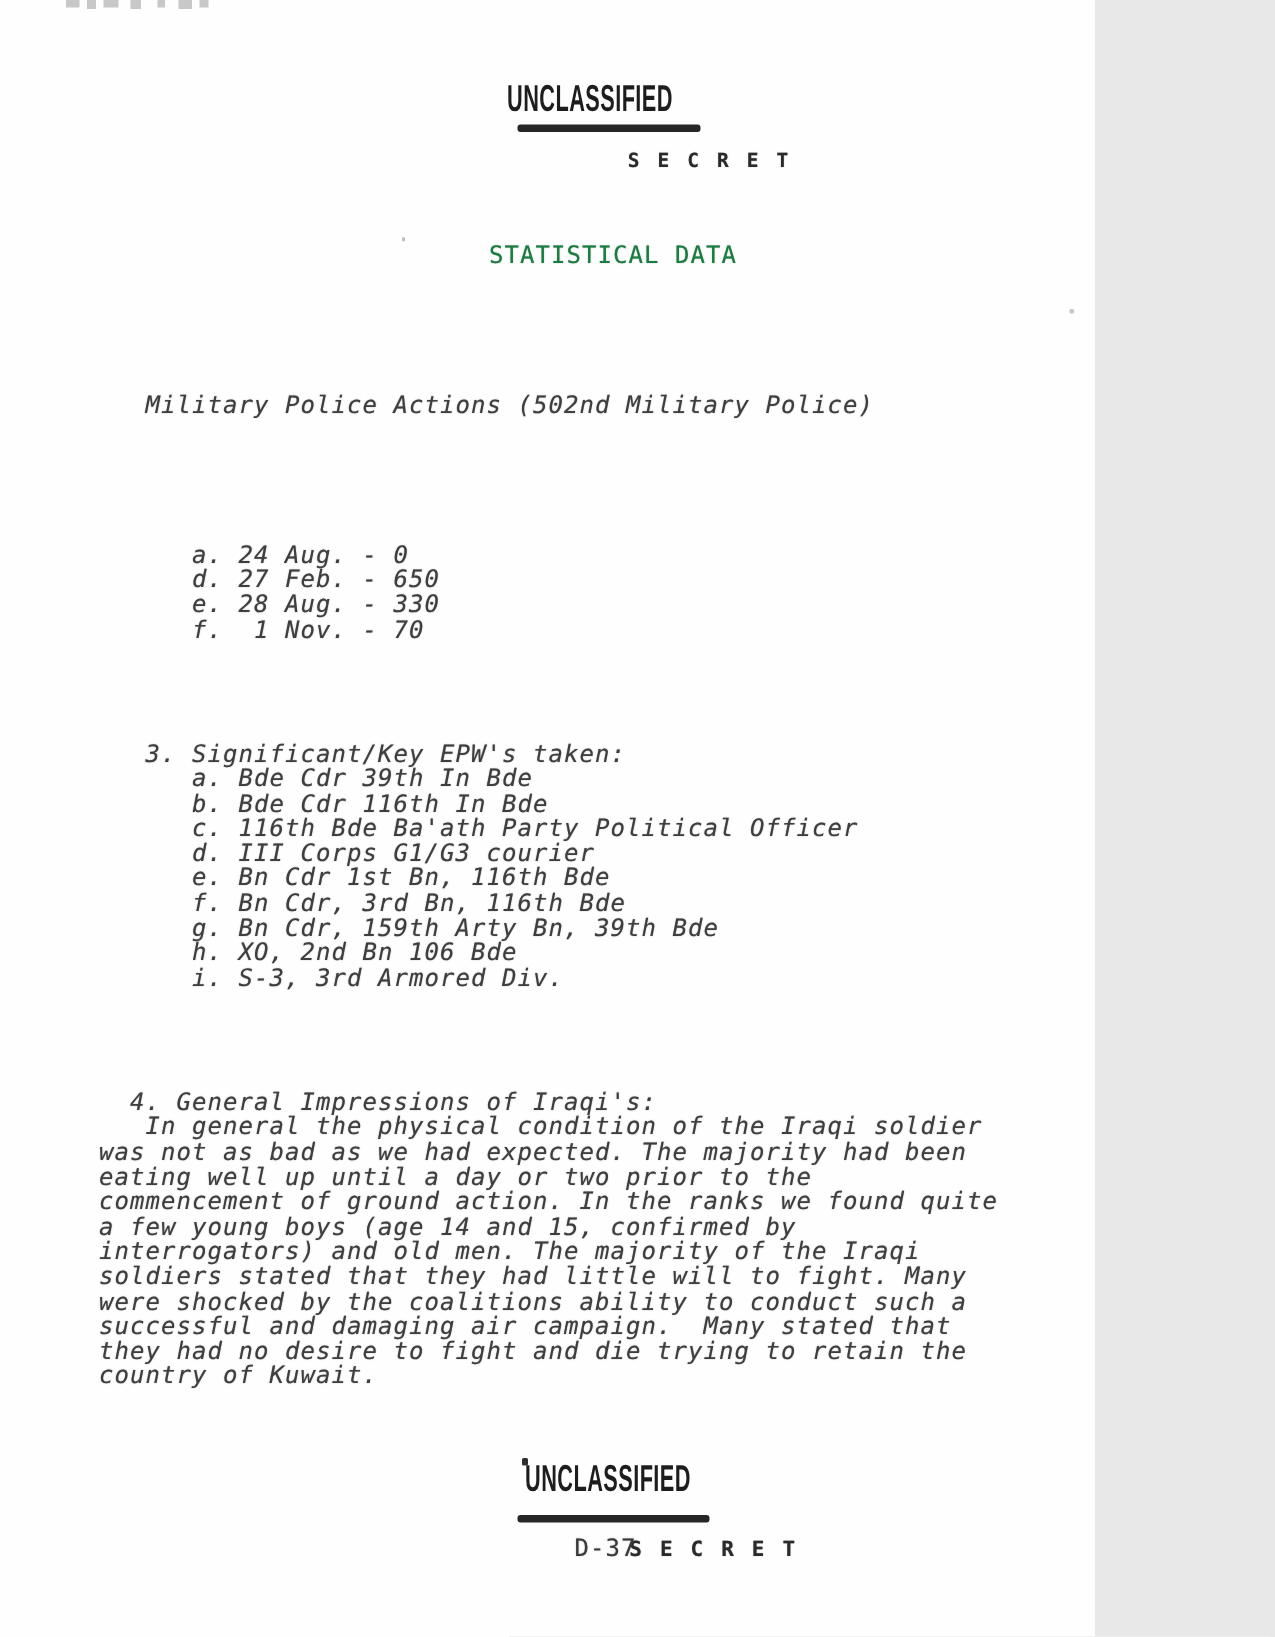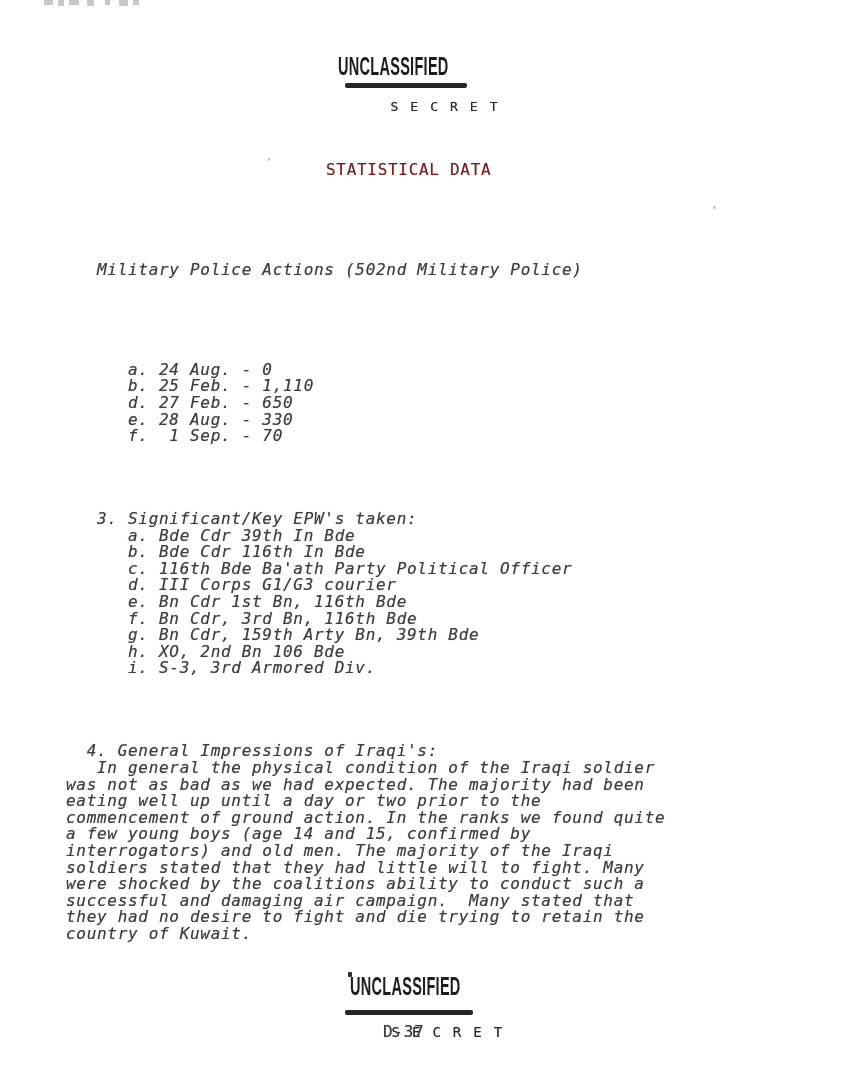--- a/index.html
+++ b/index.html
@@ -1,19 +1,19 @@
 <!DOCTYPE html>
 <html><head>
 <meta charset="utf-8">
 <style>
   * { margin: 0; padding: 0; box-sizing: border-box; }
   html, body { background: #e8e8e8; }
   .page {
     position: relative;
-    width: 850px;
+    width: 730px;
     height: 1091px;
     background: #fefefe;
     overflow: hidden;
     font-family: "DejaVu Sans Mono", monospace;
   }
   
   .body-block {
     position: absolute;
     left: 66px;
     top: 229px;
@@ -26,21 +26,21 @@
   }
   .doc-section { margin-top: 16.6px; }
   .line { white-space: pre; font-style: italic; }
   .doc-title {
     position: absolute;
     left: 326px;
     top: 162px;
     font-size: 16px;
     line-height: 16.6px;
     letter-spacing: 0.7px;
-    color: #7f1d1d;
+    color: #15803d;
     white-space: pre;
     text-shadow: 0 0 0.8px rgba(80,80,80,0.65);
   }
   
   .cls-label {
     position: absolute;
     font-family: "Liberation Sans", sans-serif;
     font-weight: bold;
     font-size: 25px;
     line-height: 1;
@@ -54,23 +54,24 @@
   .cls-bottom { left: 350px; top: 974px; }
   
   .struck {
     position: absolute;
     white-space: pre;
   }
   .struck-top { left: 352px; top: 77px; }
   .struck-bottom { left: 353px; top: 1003px; }
   .struck-text {
     font-family: "DejaVu Sans Mono", monospace;
-    font-weight: normal;
+    font-weight: bold;
     color: #2a2a2a;
     text-shadow: 0 0 0.7px rgba(50,50,50,0.6);
+    margin-left: 28px;
   }
   .struck-top .struck-text { font-size: 13px; letter-spacing: 12px; }
   .struck-bottom .struck-text { font-size: 14px; letter-spacing: 12px; }
   .strike-bar {
     position: absolute;
     background: #262626;
     border-radius: 2px;
   }
   .struck-top .strike-bar { left: -7px; top: 6px; width: 122px; height: 4.5px; }
   .struck-bottom .strike-bar { left: -8px; top: 7px; width: 128px; height: 5px; }
@@ -128,21 +129,21 @@
     <span class="struck-text">SECRET</span>
     <span class="strike-bar"></span>
   </div>
 
   <div class="doc-title">STATISTICAL DATA</div>
 
   <div class="body-block">
     <div class="line subtitle">   Military Police Actions (502nd Military Police)</div>
 
 
-    <div class="doc-section"><div class="line">      a. 24 Aug. - 0</div><div class="line">      b. 25 Feb. - 1,110</div><div class="line">      d. 27 Feb. - 650</div><div class="line">      e. 28 Aug. - 330</div><div class="line">      f.  1 Sep. - 70</div></div>
+    <div class="doc-section"><div class="line">      a. 24 Aug. - 0</div><div class="line">      d. 27 Feb. - 650</div><div class="line">      e. 28 Aug. - 330</div><div class="line">      f.  1 Nov. - 70</div></div>
 
     <div class="doc-section"><div class="line">   3. Significant/Key EPW's taken:</div><div class="line">      a. Bde Cdr 39th In Bde</div><div class="line">      b. Bde Cdr 116th In Bde</div><div class="line">      c. 116th Bde Ba'ath Party Political Officer</div><div class="line">      d. III Corps G1/G3 courier</div><div class="line">      e. Bn Cdr 1st Bn, 116th Bde</div><div class="line">      f. Bn Cdr, 3rd Bn, 116th Bde</div><div class="line">      g. Bn Cdr, 159th Arty Bn, 39th Bde</div><div class="line">      h. XO, 2nd Bn 106 Bde</div><div class="line">      i. S-3, 3rd Armored Div.</div></div>
 
     <div class="doc-section"><div class="line">  4. General Impressions of Iraqi's:</div><div class="line">   In general the physical condition of the Iraqi soldier</div><div class="line">was not as bad as we had expected. The majority had been</div><div class="line">eating well up until a day or two prior to the</div><div class="line">commencement of ground action. In the ranks we found quite</div><div class="line">a few young boys (age 14 and 15, confirmed by</div><div class="line">interrogators) and old men. The majority of the Iraqi</div><div class="line">soldiers stated that they had little will to fight. Many</div><div class="line">were shocked by the coalitions ability to conduct such a</div><div class="line">successful and damaging air campaign.  Many stated that</div><div class="line">they had no desire to fight and die trying to retain the</div><div class="line">country of Kuwait.</div></div>
   </div>
 
   <div class="speck speck-a"></div>
   <div class="speck speck-b"></div>
   <div class="speck speck-footer"></div>
 

